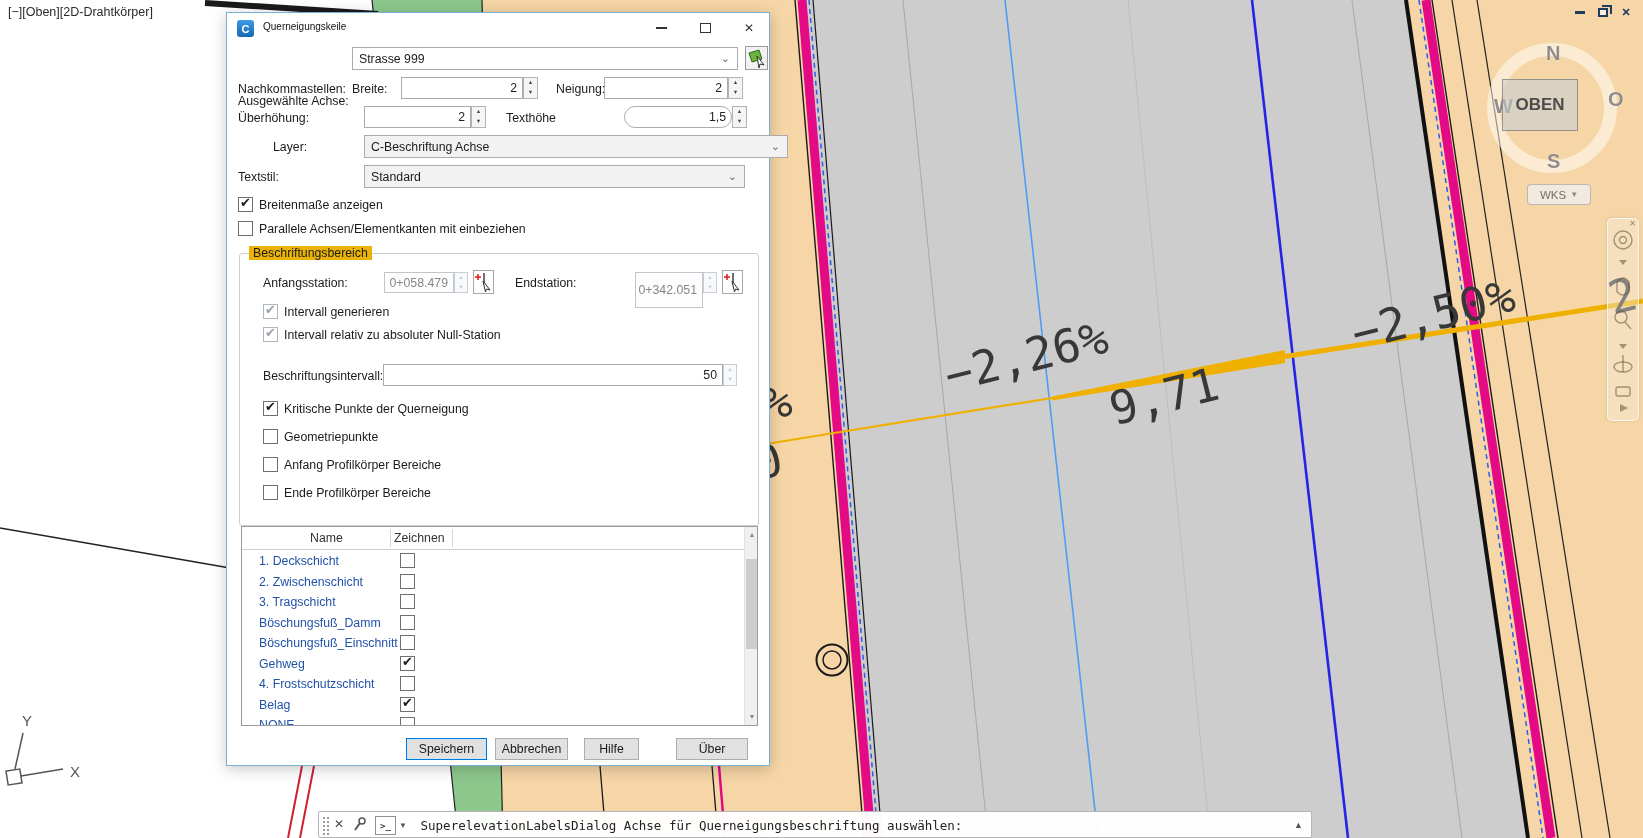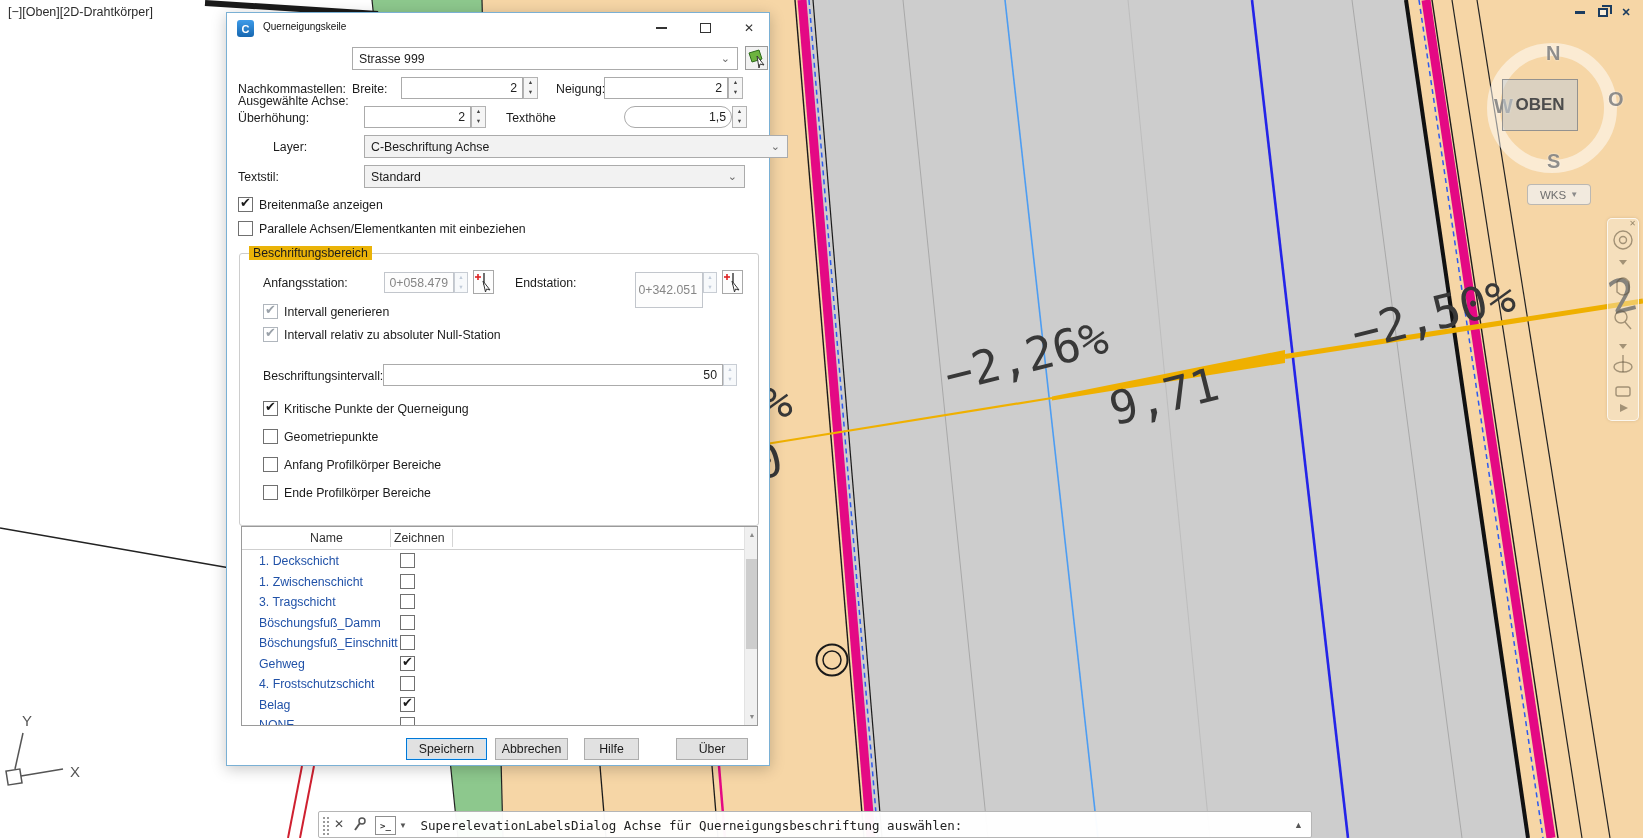--- a/index.html
+++ b/index.html
@@ -340,21 +340,21 @@
       <span class="thname" style="left:68px;">Name</span>
       <span class="thname" style="left:152px;">Zeichnen</span>
       <div class="tcol-sep" style="left:148px;"></div>
       <div class="tcol-sep" style="left:210px;"></div>
       <div class="thead-line"></div>
       <div class="trow" style="top:24px;">
           <span class="tname">1. Deckschicht</span>
           <div class="cb" data-checked="false"></div>
         </div>
       <div class="trow" style="top:44.5px;">
-          <span class="tname">1. Zwischenschicht</span>
+          <span class="tname">2. Zwischenschicht</span>
           <div class="cb" data-checked="false"></div>
         </div>
       <div class="trow" style="top:65px;">
           <span class="tname">3. Tragschicht</span>
           <div class="cb" data-checked="false"></div>
         </div>
       <div class="trow" style="top:85.5px;">
           <span class="tname">Böschungsfuß_Damm</span>
           <div class="cb" data-checked="false"></div>
         </div>

